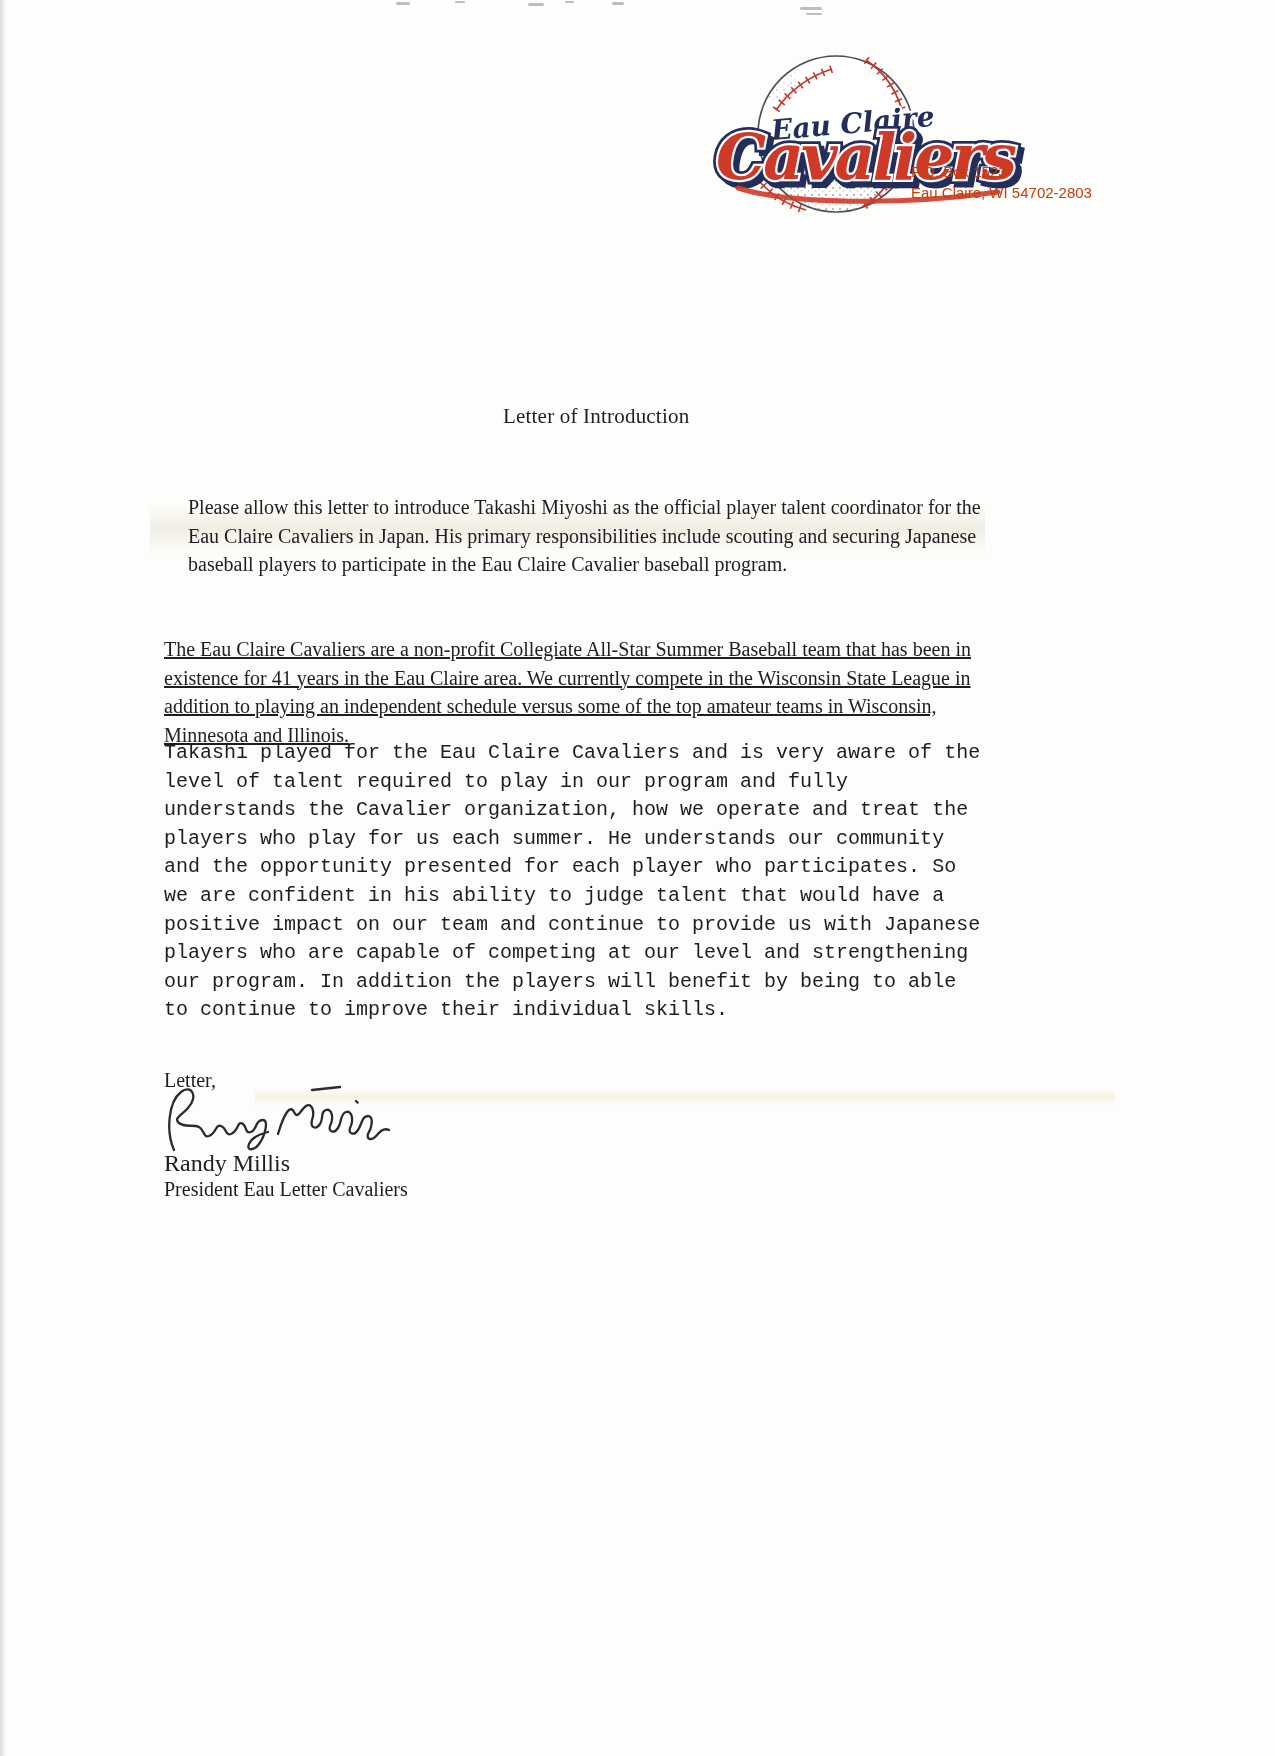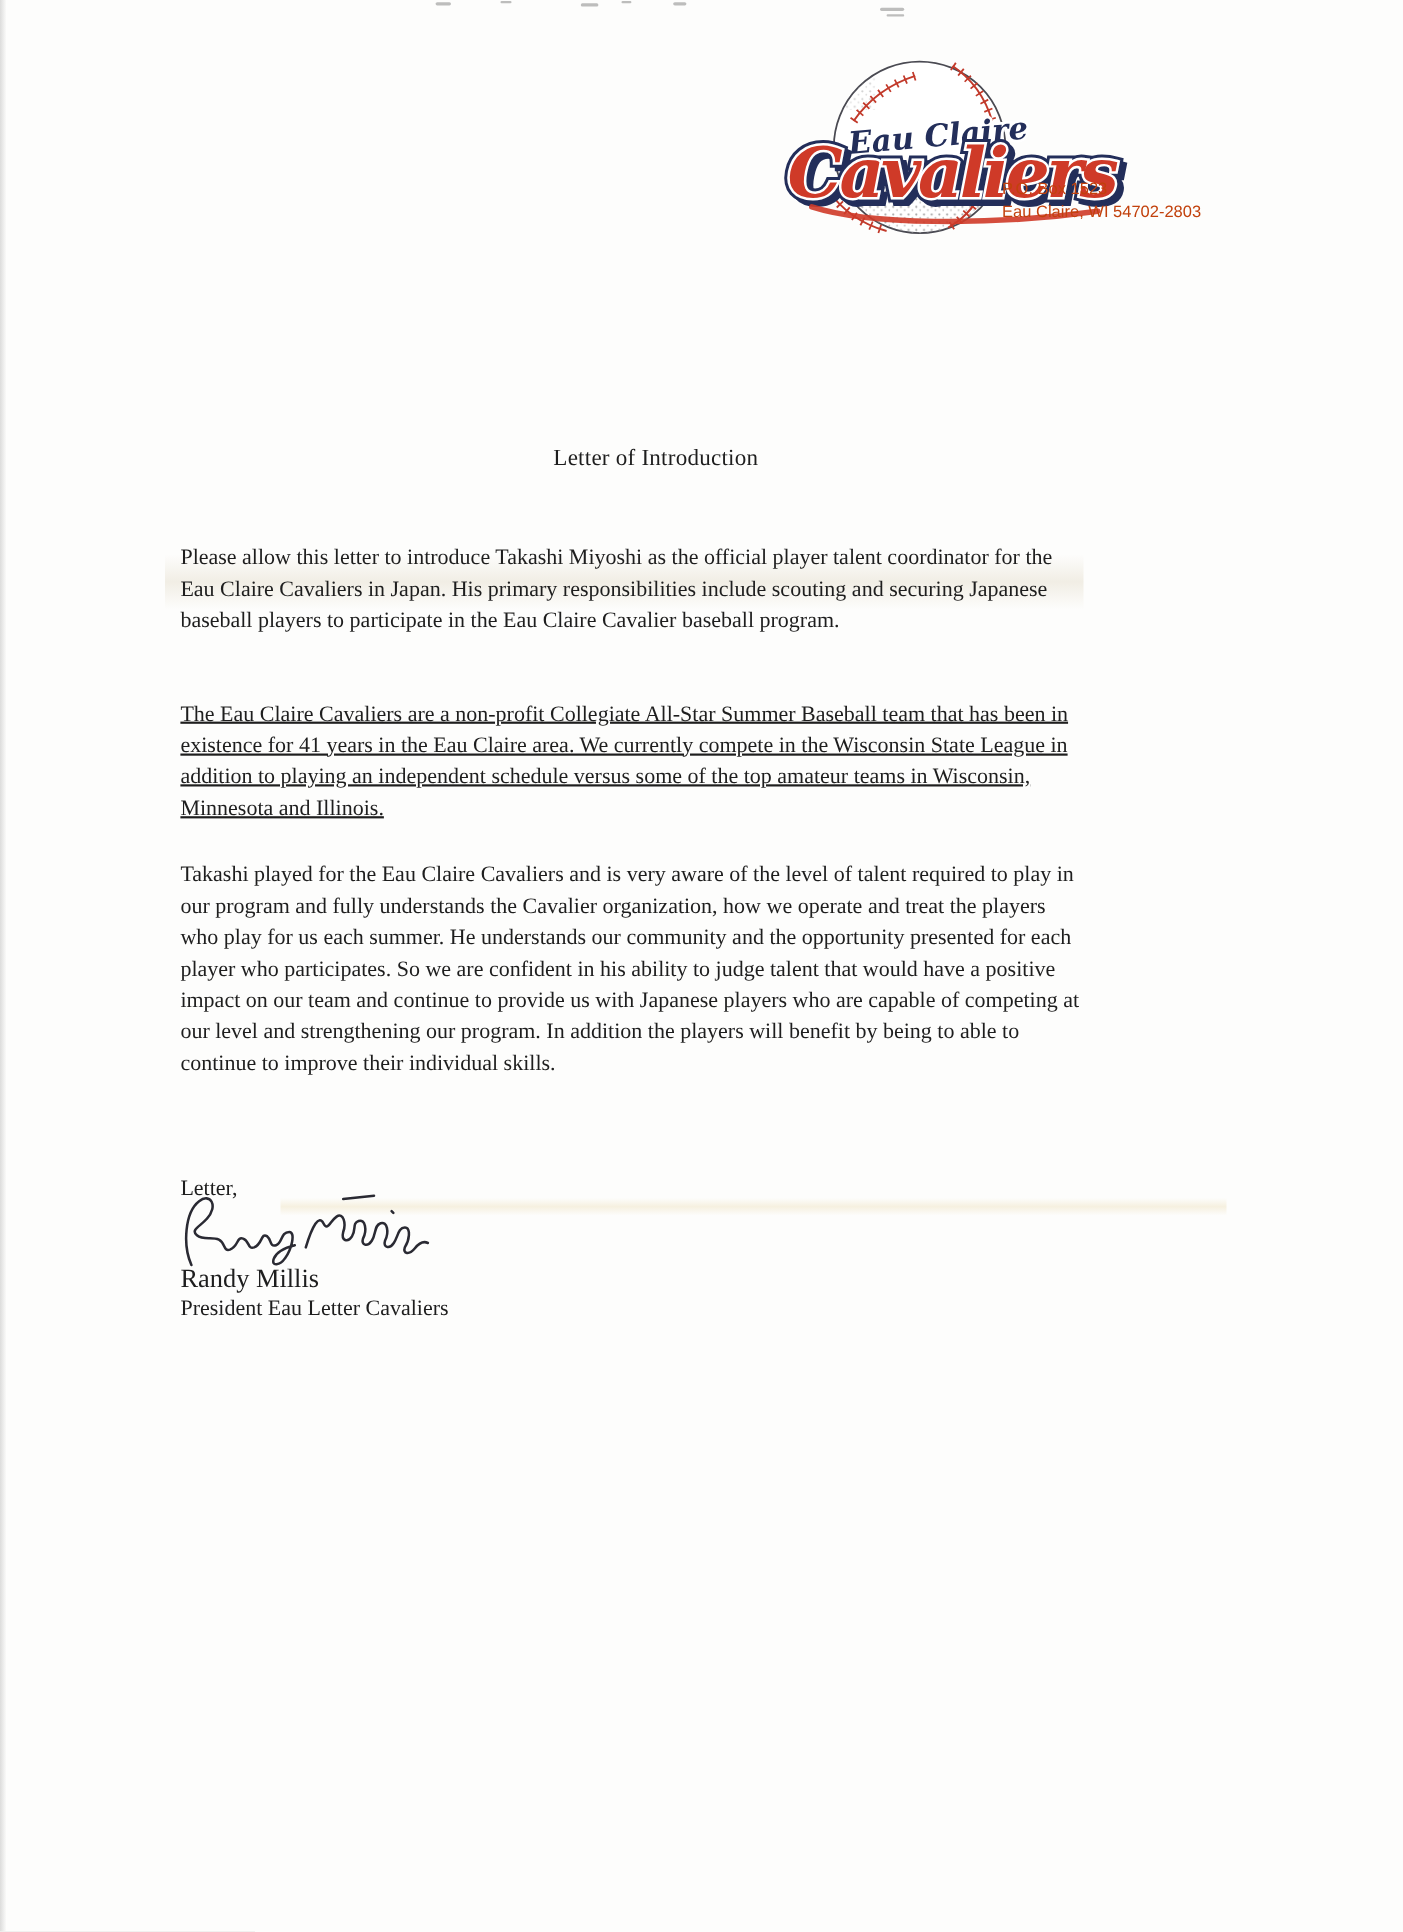--- a/index.html
+++ b/index.html
@@ -22,23 +22,23 @@
   .band2{left:255px;top:1089px;width:860px;height:16px;
     background:linear-gradient(to bottom, rgba(244,236,210,0), rgba(240,230,200,.55), rgba(244,236,210,0));}
   
   .logo{position:absolute;left:698px;top:46px;}
   .address{position:absolute;left:911px;top:161px;
     font-family:"Liberation Sans", sans-serif;font-size:15px;line-height:21px;color:#c2410c;}
   
   .title{position:absolute;left:503px;top:404px;font-size:21px;letter-spacing:.2px;}
   .para{position:absolute;left:164px;width:820px;margin:0;
     font-size:20px;line-height:28.6px;text-align:left;}
-  .p1{top:493px;}
+  .p1{top:493px;margin-left:24px;}
   .p2{top:635px;text-decoration:underline;}
-  .p3{top:781px;}
+  .p3{top:739px;font-family:Liberation Mono, monospace;}
   .closing{position:absolute;left:164px;top:1069px;font-size:20px;}
   .signature{position:absolute;left:158px;top:1080px;}
   .sig-name{position:absolute;left:164px;top:1150px;font-size:24px;}
   .sig-title{position:absolute;left:164px;top:1178px;font-size:20px;}
 </style>
 </head>
 <body>
 
 <div class="page">
 

